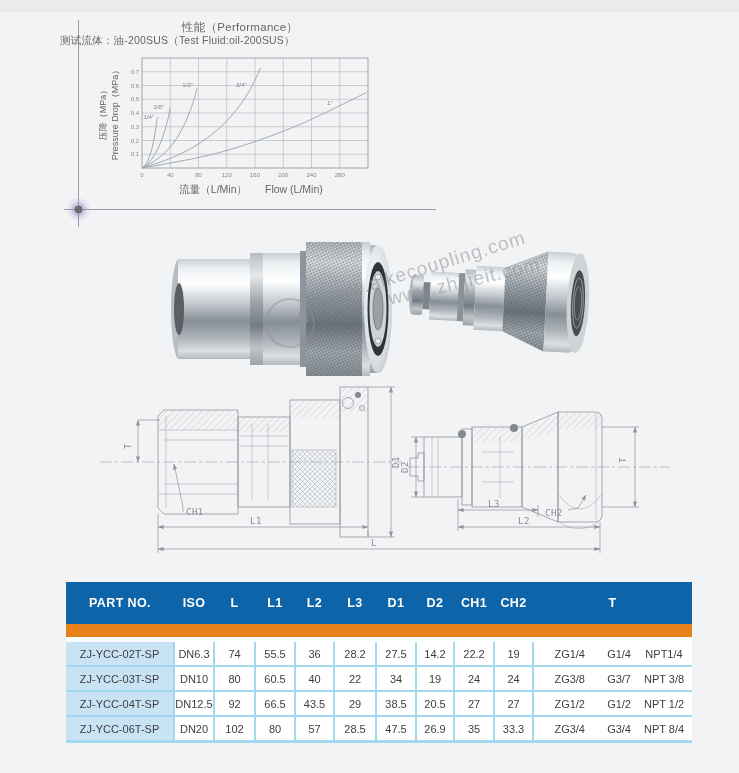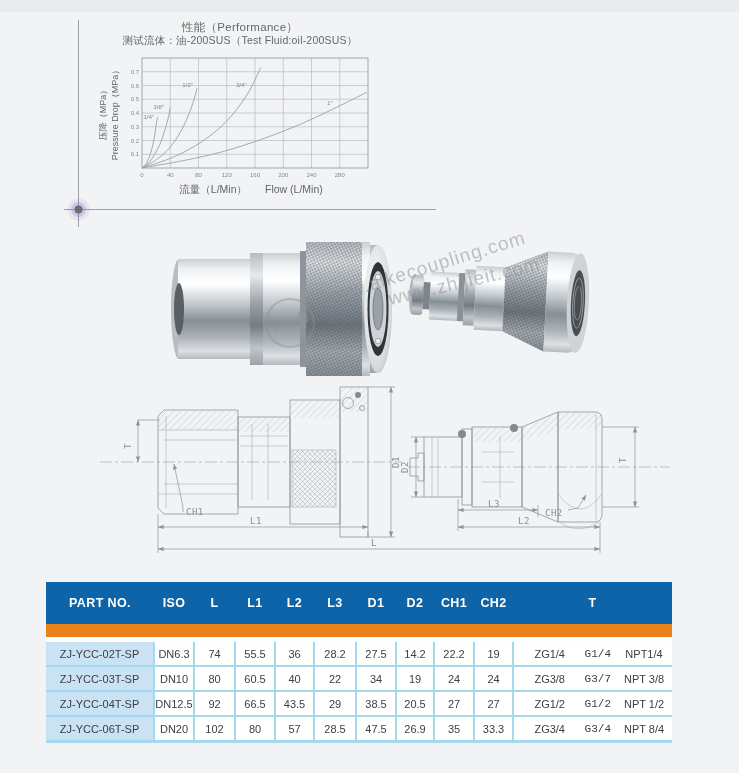--- a/index.html
+++ b/index.html
@@ -5,21 +5,21 @@
   html,body{margin:0;padding:0;}
   body{font-family:"Liberation Sans", sans-serif; background:#e9ebed;}
   .page{position:relative;width:739px;height:773px;background:#f2f3f4;overflow:hidden;margin:12px auto;}
 
   
   .cropmarks{position:absolute;left:0;top:0;width:739px;height:773px;pointer-events:none;}
 
   
   .chart-block{position:absolute;left:60px;top:8px;width:360px;}
   .chart-title{font-size:11.5px;color:#636669;text-align:center;line-height:14px;letter-spacing:.3px;}
-  .chart-subtitle{font-size:10.5px;color:#636669;text-align:center;line-height:13px;letter-spacing:.2px;}
+  .chart-subtitle{font-size:10.5px;color:#636669;text-align:left;line-height:13px;letter-spacing:.2px;}
   #chart-svg{display:block;margin-top:1px;width:360px;height:152px;overflow:visible;}
   #chart-svg .grid{stroke:#b8bcc0;stroke-width:0.7;}
   #chart-svg .plotbox{fill:none;stroke:#9aa0a5;stroke-width:0.9;}
   #chart-svg .curve{fill:none;stroke:#9aa0a5;stroke-width:0.9;}
   #chart-svg .tick{font-size:6px;fill:#85888b;font-family:"Liberation Sans",sans-serif;}
   #chart-svg .curvelabel{font-size:6.2px;fill:#85888b;font-family:"Liberation Sans",sans-serif;}
   #chart-svg .axistitle{font-size:10.5px;fill:#636669;font-family:"Liberation Sans",sans-serif;}
   #chart-svg .axistitle-y{font-size:9px;fill:#636669;font-family:"Liberation Sans",sans-serif;}
 
   
@@ -32,31 +32,31 @@
   .drawing-block svg{display:block;width:585px;height:196px;overflow:visible;}
   .dwg{stroke:#8f939a;stroke-width:0.8;fill:none;}
   .dwg-thin{stroke:#aab0b6;stroke-width:0.6;fill:none;}
   .dwg-cl{stroke:#9aa0a6;stroke-width:0.6;fill:none;stroke-dasharray:12 3 3 3;}
   .dim{stroke:#8f939a;stroke-width:0.7;fill:none;}
   .dimtext{font-size:9px;fill:#8a8e95;font-family:"DejaVu Sans Mono",monospace;letter-spacing:.5px;}
   .hatchfill{fill:url(#hatchP);stroke:none;}
   .xhatchfill{fill:url(#xhatchP);stroke:#9aa0a6;stroke-width:0.5;}
 
   
-  .table-block{position:absolute;left:46px;top:570px;width:626px;}
+  .table-block{position:absolute;left:66px;top:570px;width:626px;}
   table#spec-table{border-collapse:collapse;table-layout:fixed;width:626px;background:transparent;}
   #spec-table th{background:var(--hdr-bg,#0d64a8);color:var(--hdr-text,#ffffff);font-size:12.5px;font-weight:bold;height:42px;padding:0;text-align:center;letter-spacing:.4px;}
   #spec-table .accent-row td{background:var(--accent,#e8811b);height:13px;padding:0;border:none;}
   #spec-table .gap-row td{background:#fdfdfd;height:5px;padding:0;border:none;}
   #spec-table tbody.data td{background:#ffffff;color:var(--cell-text,#3d4043);font-size:11px;height:23px;padding:0;text-align:center;border-bottom:2px solid var(--row-border,#a3d8ef);}
   #spec-table tbody.data tr:last-child td{border-bottom:3px solid var(--row-border,#a3d8ef);}
   #spec-table tbody.data td.sep{border-left:2px solid var(--row-border,#a3d8ef);}
   #spec-table tbody.data td.c0{background:var(--part-col,#c9e2f4);}
   #spec-table tbody.data td.c10{text-align:right;padding-right:4px;}
-  #spec-table tbody.data td.c11{text-align:right;padding-right:10px;font-family:Liberation Mono, monospace;}
+  #spec-table tbody.data td.c11{text-align:right;padding-right:10px;}
   #spec-table tbody.data td.c12{text-align:center;padding-right:5px;}
 </style>
 </head>
 <body>
 
 <div class="page" style="background: rgb(242, 243, 244);">
 
   <svg class="cropmarks" viewBox="0 0 739 773">
     <line x1="78.5" y1="8" x2="78.5" y2="215" stroke="#9aa0a6" stroke-width="1"></line>
     <line x1="64" y1="197.5" x2="436" y2="197.5" stroke="#9aa0a6" stroke-width="1"></line>

